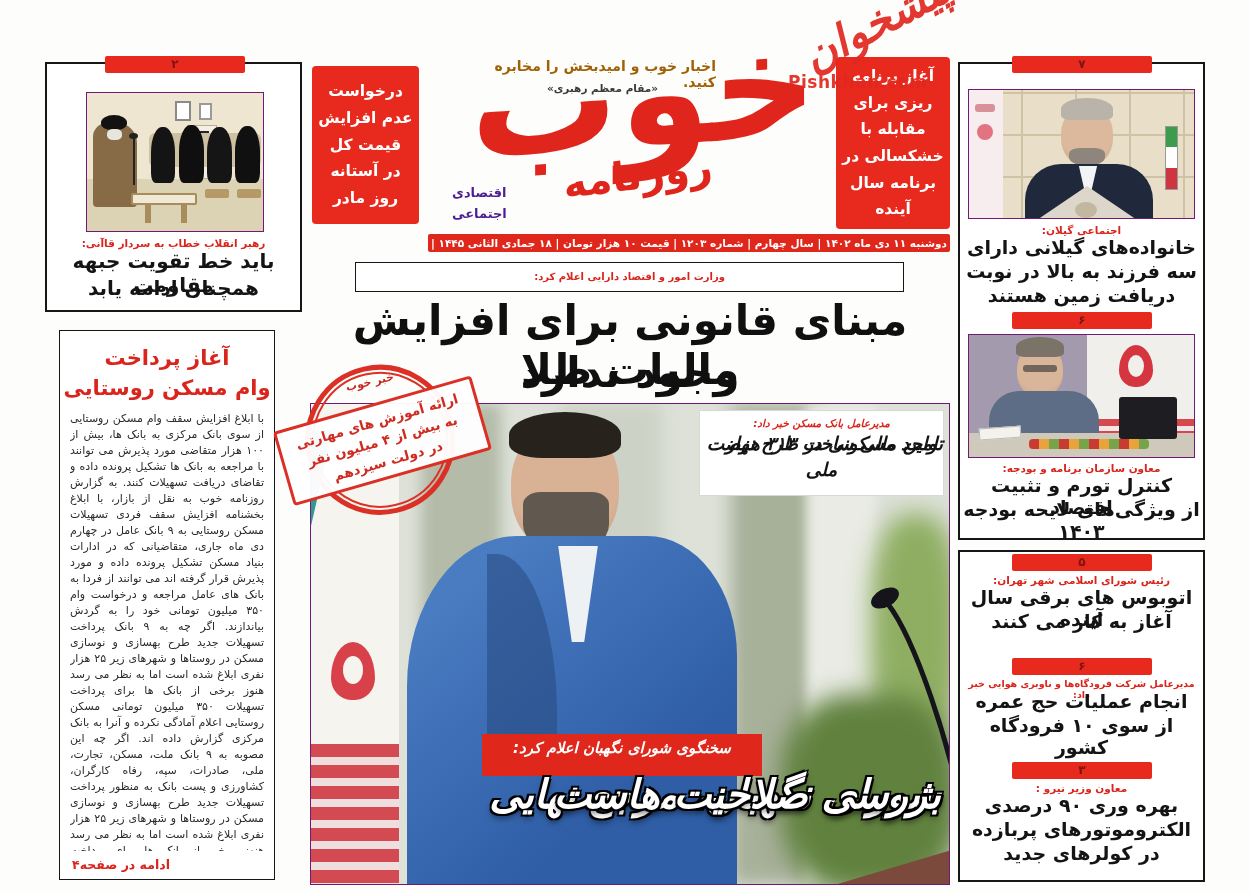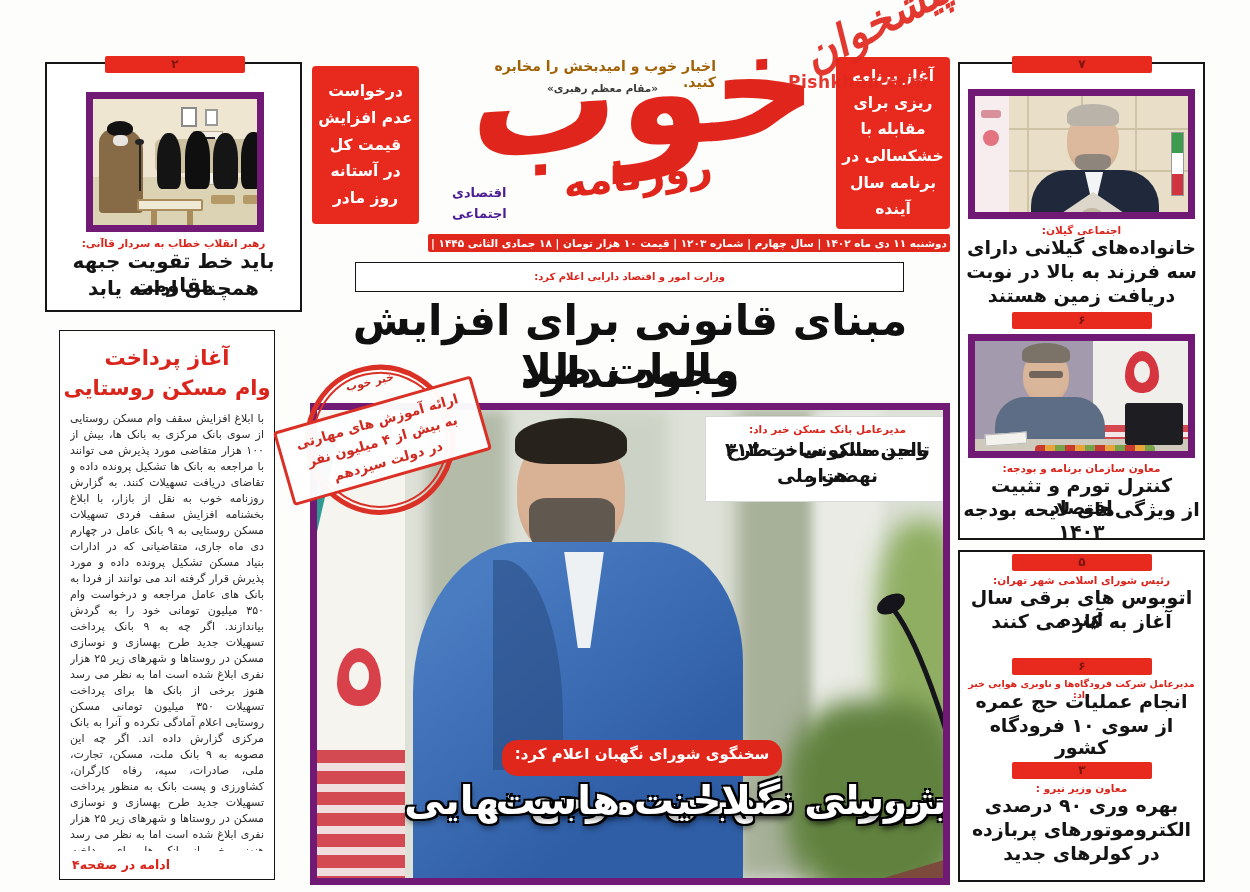--- a/index.html
+++ b/index.html
@@ -14,21 +14,21 @@
   .thin-border { border:1.5px solid #161616; background:#fff; }
 
   
   .pagebar { position:absolute; height:17px; width:140px; background:#e8291e; border-radius:2px;
              color:#7d1410; font-weight:bold; font-size:12px; line-height:17px; text-align:center; z-index:3; }
 
   .kicker { position:absolute; color:#d9251c; font-weight:bold; text-align:center; font-size:10.5px; width:100%; }
   .hl { position:absolute; color:#141414; font-weight:bold; text-align:center; width:100%; }
 
   
-  .photo { position:absolute; overflow:hidden; border:7px solid #701a75; background:#cfcfc9; }
+  .photo { position:absolute; overflow:hidden; border:1px solid #701a75; background:#cfcfc9;font-style:italic; }
   .photo * { position:absolute; }
 
   
   .logo { position:absolute; left:548px; top:2px; width:270px; height:185px; text-align:center;
           color:#e0261c; font-size:148px; font-weight:bold; line-height:180px;
           transform:rotate(-4deg) skewX(-4deg); z-index:1; }
   .logo-script { position:absolute; left:545px; top:152px; width:185px; text-align:center;
           color:#e0261c; font-size:40px; font-weight:bold; transform:rotate(-7deg); z-index:2; }
   .tagline { position:absolute; left:488px; top:58px; width:228px; text-align:right;
           font-size:14px; font-weight:bold; color:#a16207; }
@@ -174,21 +174,21 @@
     <div style="left:520px;top:436px;width:120px;height:46px;background:#7c4a3c;clip-path:polygon(0 100%,100% 22%,100% 100%);"></div>
 
     <div style="left:388px;top:6px;width:245px;height:86px;background:#fff;border:1px solid #d8d8d8;text-align:center;">
       <div style="position:relative;top:6px;color:#d9251c;font-weight:bold;font-size:10.5px;">مدیرعامل بانک مسکن خبر داد:</div>
       <div style="position:relative;top:8px;color:#141414;font-weight:bold;font-size:18.5px;line-height:26px;">
         <div>تامین مالی ساخت ۳۱۳ هزار</div>
         <div>واحد مسکونی در طرح نهضت ملی</div>
       </div>
     </div>
 
-    <div style="left:185px;top:330px;width:280px;height:36px;background:#e0271c;color:#fff;font-weight:bold;font-size:15px;text-align:center;line-height:29px;border-radius:15px;">سخنگوی شورای نگهبان اعلام کرد:</div>
+    <div style="left:171px;top:330px;width:280px;height:42px;background:#e0271c;color:#fff;font-weight:bold;font-size:15px;text-align:center;line-height:29px;">سخنگوی شورای نگهبان اعلام کرد:</div>
 
     <div class="overlay-hl" style="position:absolute;left:30px;top:362px;width:600px;line-height:56px;">
       <div>شورای نگهبان، مرجع نهایی</div>
       <div>بررسی صلاحیت هاست</div>
     </div>
   </div>
 
   <div class="stamp">
     <div class="stamp-circ"></div>
     <div class="stamp-circ-in"></div>

